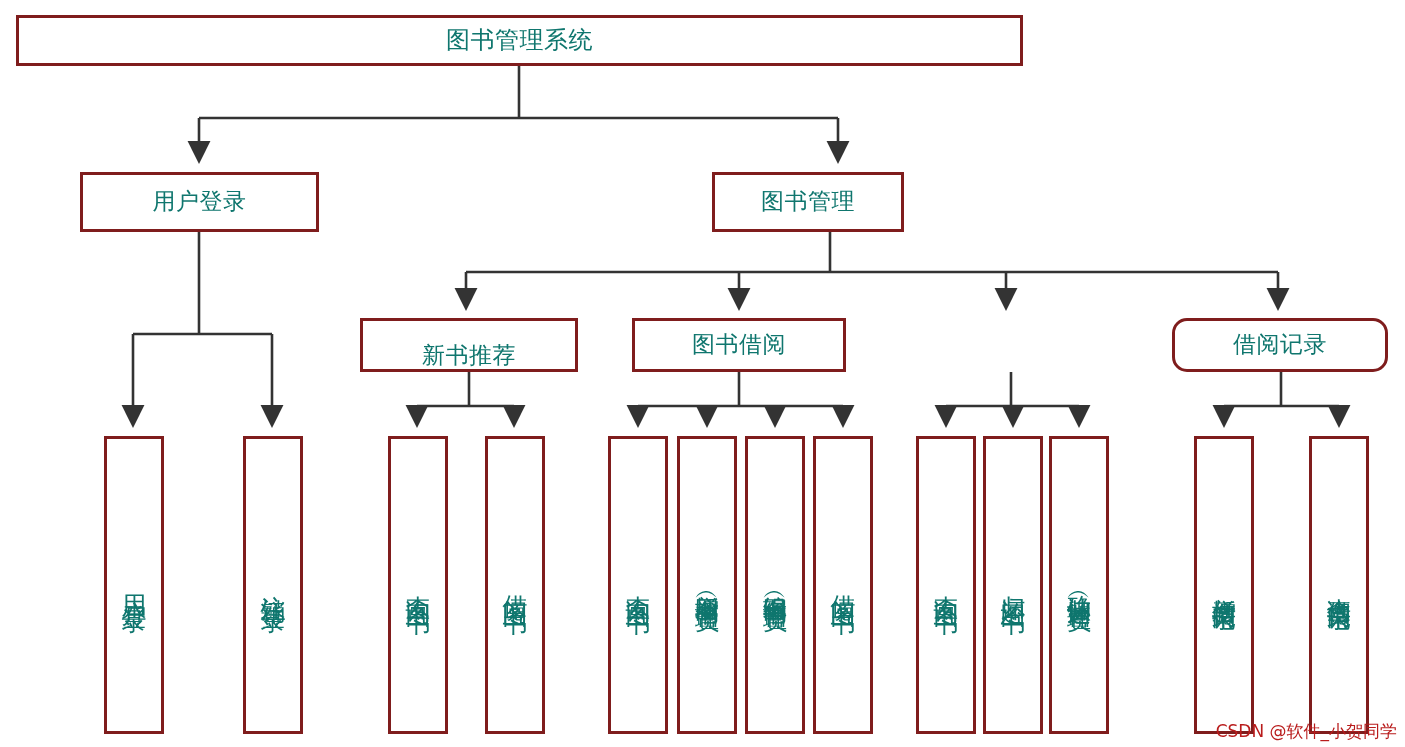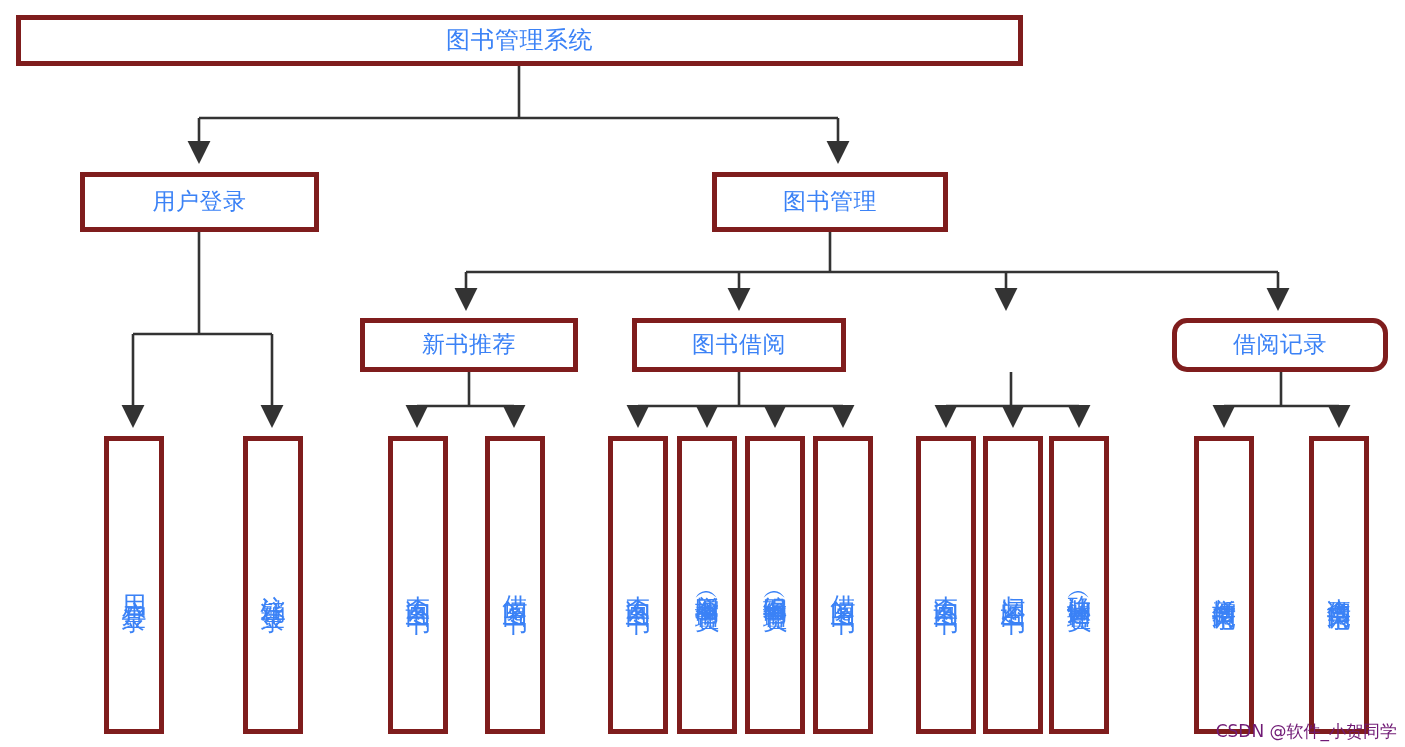--- a/index.html
+++ b/index.html
@@ -23,25 +23,25 @@
     left: 0;
     top: 0;
     width: 1405px;
     height: 747px;
     pointer-events: none;
   }
   .node {
     position: absolute;
     box-sizing: border-box;
     background: #ffffff;
-    border: 5px solid #7f1d1d;
+    border: 3px solid #7f1d1d;
     display: flex;
     align-items: center;
     justify-content: center;
-    color: #3b82f6;
+    color: #0f766e;
   }
   .node .node-label {
     display: block;
     text-align: center;
     line-height: 1.12;
     white-space: nowrap;
   }
   
   .node.horiz .node-label {
     font-size: 23px;
@@ -66,21 +66,21 @@
   }
   .node.vert.long .node-label {
     font-size: 24px;
     letter-spacing: 2px;
   }
   #watermark {
     position: absolute;
     right: 8px;
     bottom: 4px;
     font-size: 17px;
-    color: #701a75;
+    color: #b91c1c;
     white-space: nowrap;
     font-family: "DejaVu Sans", "Liberation Sans", sans-serif;
   }
 </style>
 </head>
 <body>
 
 <div id="diagram-root">
 
   <svg id="edges-layer" viewBox="0 0 1405 747" width="1405" height="747" xmlns="http://www.w3.org/2000/svg">
@@ -133,25 +133,25 @@
     </g>
   </svg>
 
   <div class="node horiz root" style="left:16px; top:15px; width:1007px; height:51px;">
     <span class="node-label">图书管理系统</span>
   </div>
 
   <div class="node horiz" style="left:80px; top:172px; width:239px; height:60px;">
     <span class="node-label">用户登录</span>
   </div>
-  <div class="node horiz" style="left:712px; top:172px; width:236px; height:60px;">
+  <div class="node horiz" style="left:712px; top:172px; width:192px; height:60px;">
     <span class="node-label">图书管理</span>
   </div>
 
-  <div class="node horiz" style="left:360px; top:318px; width:218px; height:54px;">
+  <div class="node horiz" style="left:360px; top:318px; width:218px; height:54px;align-items:flex-end;">
     <span class="node-label">新书推荐</span>
   </div>
   <div class="node horiz" style="left:632px; top:318px; width:214px; height:54px;">
     <span class="node-label">图书借阅</span>
   </div>
   <div class="node horiz" style="left:1172px; top:318px; width:216px; height:54px;border-radius:15px;">
     <span class="node-label">借阅记录</span>
   </div>
 
   <div class="node vert" style="left:104px; top:436px; width:60px; height:298px;">

